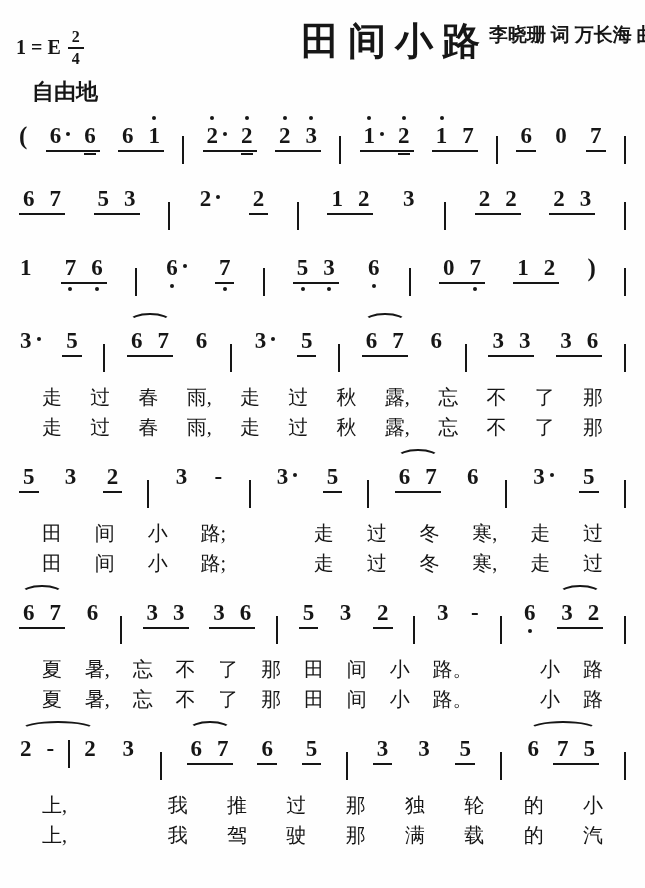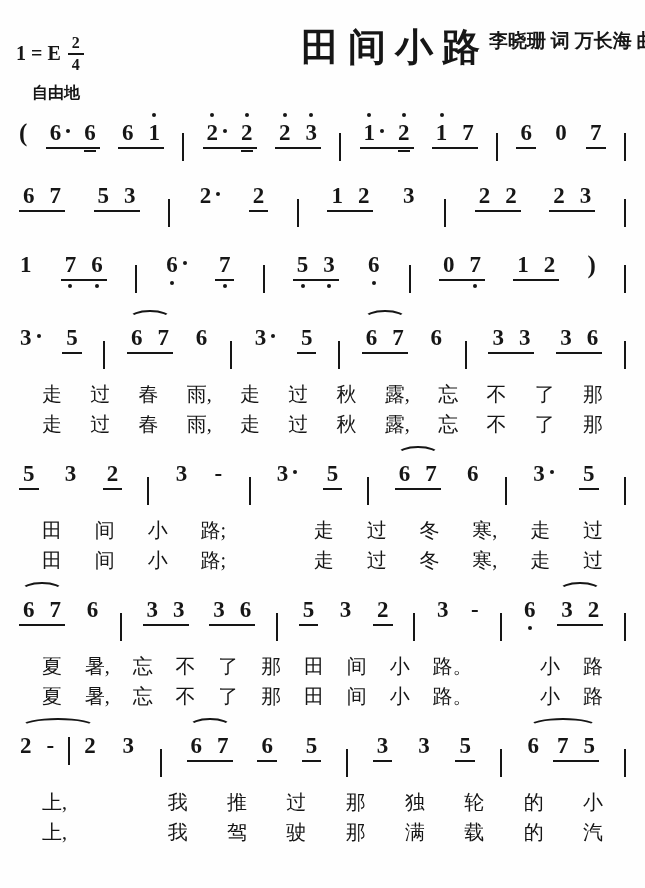--- a/index.html
+++ b/index.html
@@ -1,34 +1,34 @@
 <!DOCTYPE html>
 <html><head>
 <meta charset="utf-8">
 <style>
   html,body{margin:0;padding:0;background:#e8e8e8;}
   .sheet{
     width:645px;height:888px;box-sizing:border-box;
     margin:0 auto;background:#fefefe;color:#161616;
-    padding:22px 16px;overflow:hidden;
+    padding:16px 16px;overflow:hidden;
     font-family:"Liberation Serif","DejaVu Serif",serif;
   }
   
   .hdr{display:flex;align-items:flex-start;}
   .keysig{width:150px;display:flex;align-items:center;gap:7px;
     font-weight:bold;font-size:20px;margin-top:12px;}
   .frac{display:inline-flex;flex-direction:column;align-items:center;
     font-size:16px;font-weight:bold;line-height:1.1;}
   .frac .top{border-bottom:2px solid #161616;padding:0 4px 1px;}
   .frac .bot{padding-top:1px;}
   .title{flex:1;text-align:right;font-size:38px;font-weight:bold;
     letter-spacing:9px;text-indent:9px;margin-top:0px;}
   .credits{width:140px;display:flex;flex-direction:row;align-items:flex-end;
     gap:5px;font-size:19px;font-weight:bold;margin-top:6px;white-space:nowrap;}
-  .tempo{font-size:16px;font-weight:bold;margin:10px 0 12px 16px;}
+  .tempo{font-size:22px;font-weight:bold;margin:10px 0 12px 16px;}
   
   .system{margin-top:14px;}
   .system.versed{margin-top:24px;}
   .mline{display:flex;justify-content:space-between;align-items:baseline;
     height:52px;padding:0 3px;}
   .note{position:relative;display:inline-flex;align-items:baseline;
     font-weight:bold;font-size:23px;line-height:1;}
   .nn{position:relative;display:inline-block;}
   .num{display:inline-block;padding:0 1px;}
   .od{position:absolute;left:50%;transform:translateX(-50%);

